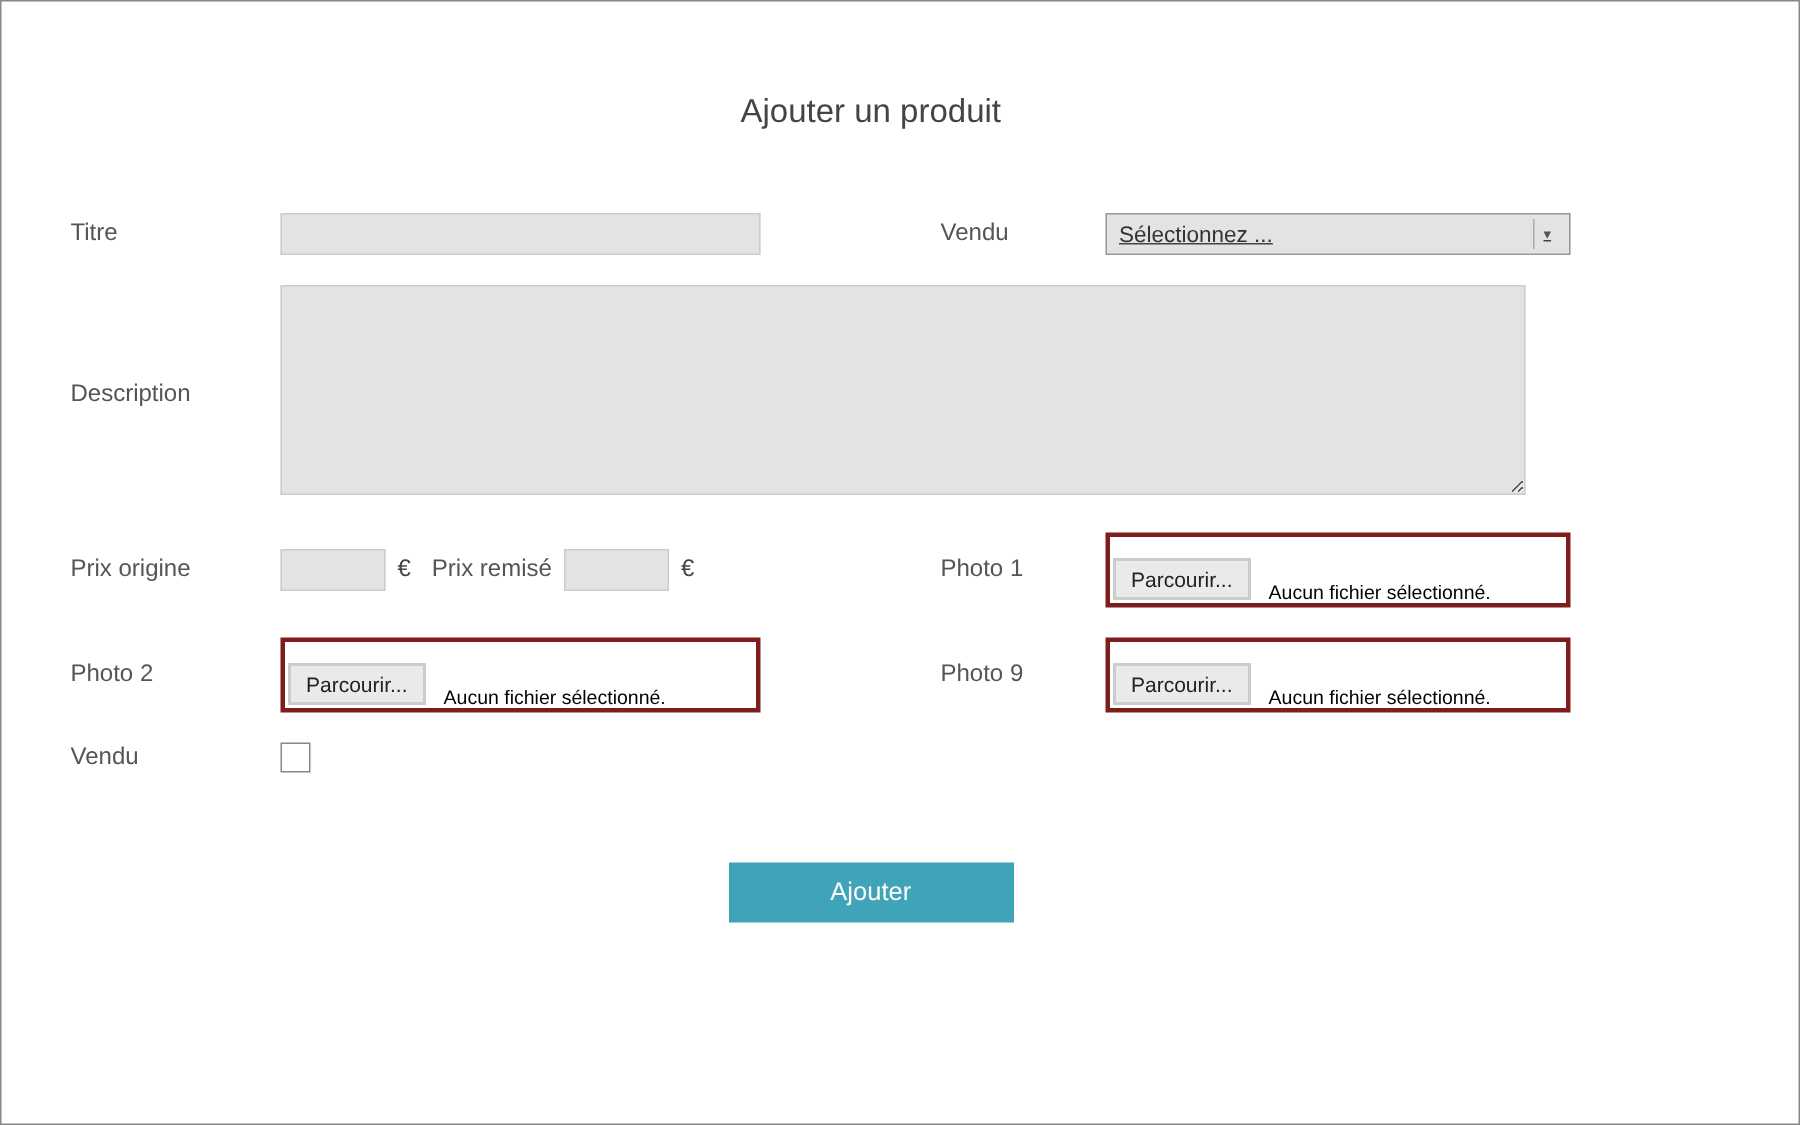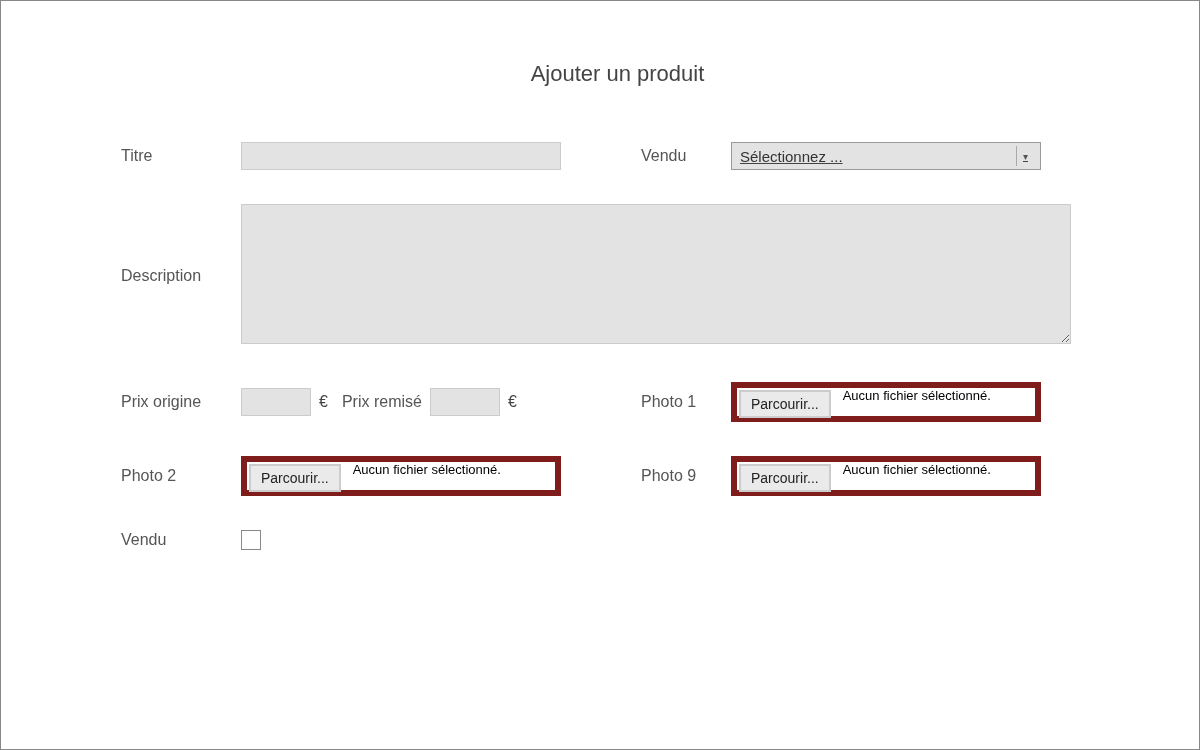--- a/index.html
+++ b/index.html
@@ -6,35 +6,36 @@
     body {
       font-family: Arial, Helvetica, sans-serif;
       font-size: 16px;
       color: #444;
       background: #fff;
     }
     .outer {
       width: 1200px;
       height: 750px;
       border: 1px solid #888;
-      padding: 60px 85px 40px 120px;
+      padding: 60px 85px 40px 46px;
       position: relative;
     }
     .title {
       text-align: center;
       font-size: 22px;
       font-weight: 400;
       color: #444;
       margin-bottom: 55px;
     }
     .form-grid {
       display: grid;
       grid-template-columns: 120px 330px 70px 90px 310px;
       row-gap: 34px;
       align-items: center;
+      gap: 20px;
     }
     .label {
       color: #555;
       font-size: 16px;
     }
     input[type="text"].ti {
       width: 320px;
       height: 28px;
       background: #e3e3e3;
       border: 1px solid #ccc;
@@ -94,24 +95,24 @@
       display: flex;
       align-items: center;
       gap: 8px;
     }
     .eur {
       color: #444;
       font-size: 16px;
     }
     .file-widget {
       display: flex;
-      align-items: flex-start;
-      border: 6px solid #7f1d1d;
+      align-items: flex-end;
+      border: 3px solid #7f1d1d;
       width: 310px;
-      height: 40px;
+      height: 50px;
     }
     .file-btn {
       background: #eaeaea;
       border: 2px solid #ccc;
       height: 28px;
       margin: 2px;
       padding: 0 10px;
       font-size: 14px;
       color: #222;
       cursor: pointer;
@@ -205,13 +206,16 @@
     <div class="label">Vendu</div>
     <div>
       <div class="checkbox"></div>
     </div>
     <div></div>
     <div></div>
     <div></div>
 
   </div>
 
+  <div class="submit-row">
+    <button class="submit-btn">Ajouter</button>
+  </div>
 </div>
 
 </body></html>

